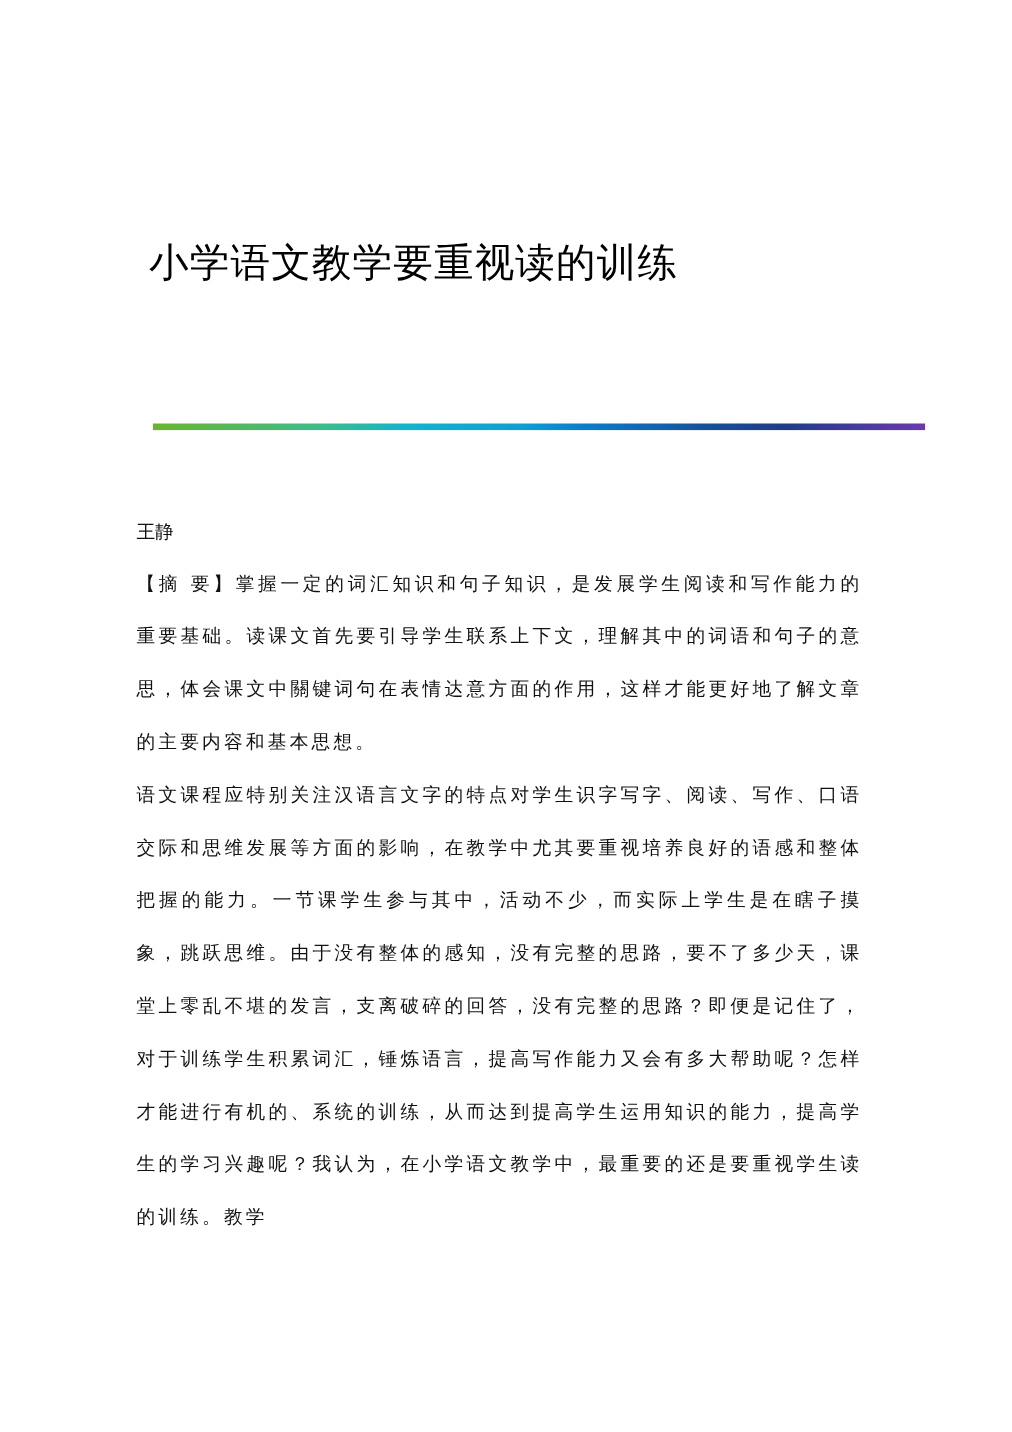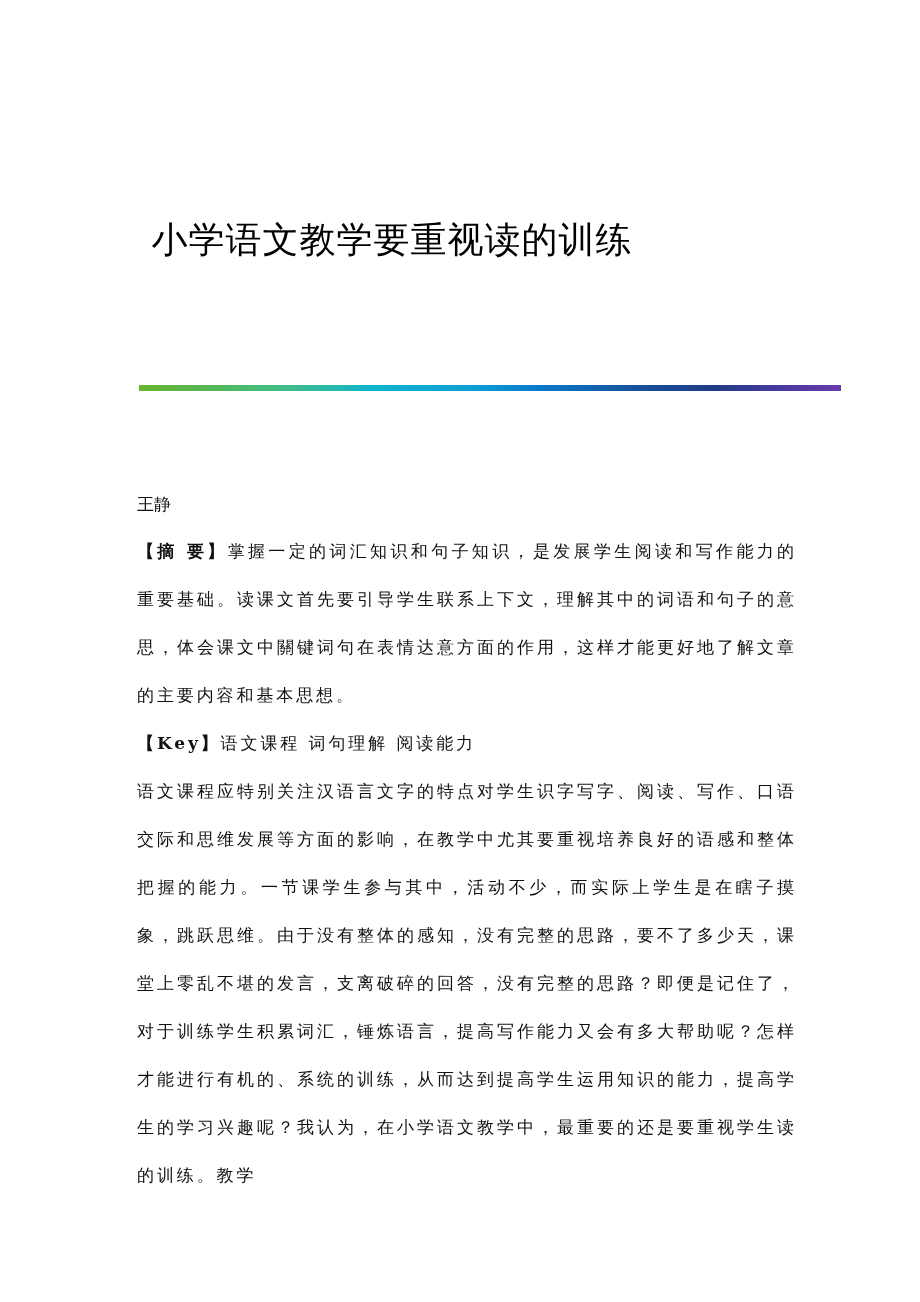--- a/index.html
+++ b/index.html
@@ -10,21 +10,21 @@
     body {
       width: 920px;
       height: 1302px;
       position: relative;
       overflow: hidden;
       font-family: "DejaVu Serif", "Liberation Serif", serif;
       color: #111111;
     }
     .page-title {
       position: absolute;
-      left: 16px;
+      left: 0;
       top: 214px;
       width: 752px;
       text-align: center;
       font-size: 36px;
       line-height: 52px;
       letter-spacing: 1px;
       font-family: "DejaVu Sans", "Liberation Sans", sans-serif;
       font-weight: normal;
       color: #000;
       margin: 0;
@@ -32,49 +32,47 @@
     .divider {
       position: absolute;
       left: 139px;
       top: 385px;
       width: 702px;
       height: 6px;
       background: linear-gradient(to right, #6ab42e 0%, #3cbc8c 22%, #11b4cc 33%, #0d9fd4 48%, #0a7ccc 56%, #174f98 72%, #203c86 82%, #4a3aa0 92%, #6a3aac 100%);
     }
     .content {
       position: absolute;
-      left: 137px;
+      left: 124px;
       top: 466px;
       width: 660px;
-      margin-top: 20px;
     }
     .para {
       margin: 0;
       font-size: 17px;
       line-height: 48px;
       letter-spacing: 2.9px;
       text-align: justify;
     }
     .author {
       margin: 0 0 5px 0;
       font-size: 17px;
       line-height: 36px;
     }
     .abstract-label, .key-label {
-      font-weight: bold;
+      font-weight: normal;
     }
   </style>
 </head>
 <body>
 
 <h1 class="page-title">小学语文教学要重视读的训练</h1>
 
 <div class="divider"></div>
 
 <div class="content">
   <p class="author">王静</p>
 
   <p class="para"><span class="abstract-label">【摘 要】</span><span>掌握一定的词汇知识和句子知识，是发展学生阅读和写作能力的重要基础。读课文首先要引导学生联系上下文，理解其中的词语和句子的意思，体会课文中關键词句在表情达意方面的作用，这样才能更好地了解文章的主要内容和基本思想。</span></p>
 
-  <p class="para"><span class="key-label">【Key】</span><span>语文课程 词句理解 阅读能力</span></p>
 
   <p class="para">语文课程应特别关注汉语言文字的特点对学生识字写字、阅读、写作、口语交际和思维发展等方面的影响，在教学中尤其要重视培养良好的语感和整体把握的能力。一节课学生参与其中，活动不少，而实际上学生是在瞎子摸象，跳跃思维。由于没有整体的感知，没有完整的思路，要不了多少天，课堂上零乱不堪的发言，支离破碎的回答，没有完整的思路？即便是记住了，对于训练学生积累词汇，锤炼语言，提高写作能力又会有多大帮助呢？怎样才能进行有机的、系统的训练，从而达到提高学生运用知识的能力，提高学生的学习兴趣呢？我认为，在小学语文教学中，最重要的还是要重视学生读的训练。教学</p>
 </div>
 
 </body></html>

